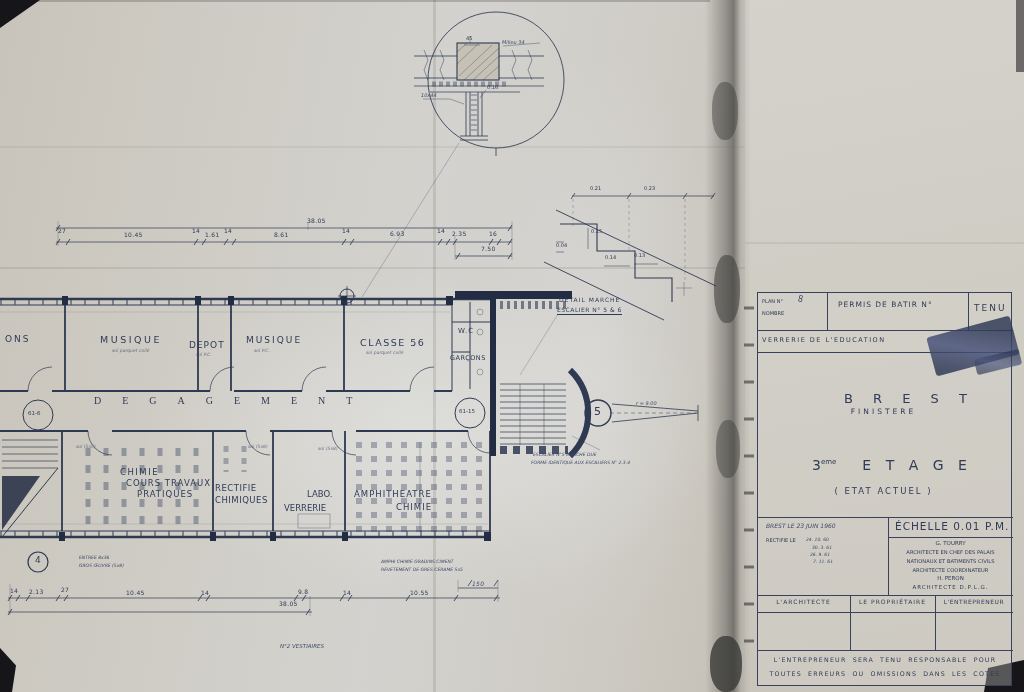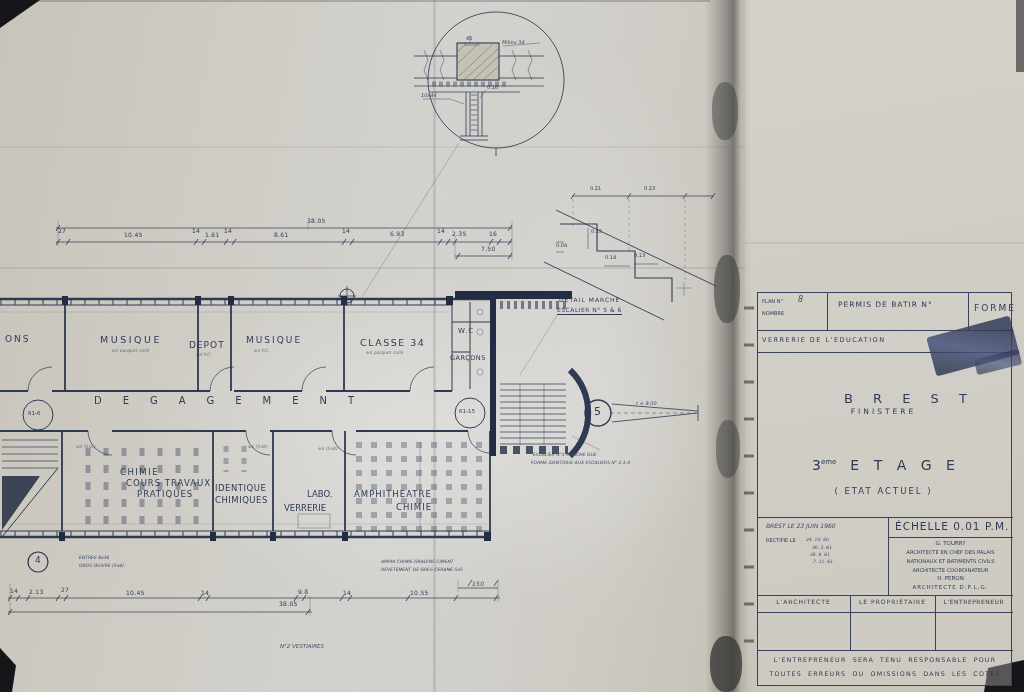--- a/index.html
+++ b/index.html
@@ -165,29 +165,29 @@
     </g>
   </svg>
 
   <div class="lbl" style="left:5px;top:335px;font-size:9px;letter-spacing:2px;">ONS</div>
   <div class="lbl" style="left:100px;top:335px;font-size:9.5px;letter-spacing:2.5px;">MUSIQUE</div>
   <div class="lbl hand tiny" style="left:112px;top:349px;">sol parquet collé</div>
   <div class="lbl" style="left:189px;top:341px;font-size:9px;letter-spacing:1px;">DEPOT</div>
   <div class="lbl hand tiny" style="left:196px;top:353px;">sol P.C.</div>
   <div class="lbl" style="left:246px;top:336px;font-size:9px;letter-spacing:2px;">MUSIQUE</div>
   <div class="lbl hand tiny" style="left:254px;top:349px;">sol P.C.</div>
-  <div class="lbl" style="left:360px;top:338px;font-size:9.5px;letter-spacing:1.5px;">CLASSE 34</div>
+  <div class="lbl" style="left:360px;top:338px;font-size:9.5px;letter-spacing:1.5px;">CLASSE 56</div>
   <div class="lbl hand tiny" style="left:366px;top:351px;">sol parquet collé</div>
   <div class="lbl" style="left:458px;top:328px;font-size:7px;letter-spacing:1px;text-align:right;">W.C</div>
   <div class="lbl" style="left:450px;top:355px;font-size:6.5px;letter-spacing:.5px;">GARÇONS</div>
-  <div class="lbl" style="left:94px;top:396px;font-size:10px;letter-spacing:21px;">DEGAGEMENT</div>
+  <div class="lbl" style="left:94px;top:396px;font-size:10px;letter-spacing:21px;font-family:Liberation Serif, serif;">DEGAGEMENT</div>
   <div class="lbl" style="left:120px;top:468px;font-size:8.5px;letter-spacing:1.5px;">CHIMIE</div>
   <div class="lbl" style="left:84px;top:479px;font-size:8.5px;letter-spacing:1px;padding-left:42px;">COURS TRAVAUX</div>
   <div class="lbl" style="left:137px;top:490px;font-size:8.5px;letter-spacing:1px;">PRATIQUES</div>
-  <div class="lbl" style="left:215px;top:484px;font-size:8.5px;letter-spacing:.5px;">IDENTIQUE</div>
+  <div class="lbl" style="left:215px;top:484px;font-size:8.5px;letter-spacing:.5px;">RECTIFIE</div>
   <div class="lbl" style="left:215px;top:496px;font-size:8.5px;letter-spacing:.5px;">CHIMIQUES</div>
   <div class="lbl" style="left:287px;top:490px;font-size:8.5px;padding-left:20px;">LABO.</div>
   <div class="lbl" style="left:284px;top:504px;font-size:8.5px;">VERRERIE</div>
   <div class="lbl" style="left:354px;top:490px;font-size:8.5px;letter-spacing:1px;">AMPHITHEATRE</div>
   <div class="lbl" style="left:396px;top:503px;font-size:8.5px;letter-spacing:1px;">CHIMIE</div>
   <div class="lbl hand tiny" style="left:76px;top:445px;">sol (5x5)</div>
   <div class="lbl hand tiny" style="left:248px;top:445px;">sol (5x8)</div>
   <div class="lbl hand tiny" style="left:318px;top:447px;">sol (5x8)</div>
 
   <div class="lbl" style="left:28px;top:411px;font-size:5.5px;">61-6</div>
@@ -254,28 +254,28 @@
   <div class="vl" style="left:827px;top:292px;width:1px;height:38px;"></div>
   <div class="vl" style="left:968px;top:292px;width:1px;height:38px;"></div>
   <div class="vl" style="left:888px;top:517px;width:1px;height:78px;"></div>
   <div class="vl" style="left:850px;top:595px;width:1px;height:55px;"></div>
   <div class="vl" style="left:935px;top:595px;width:1px;height:55px;"></div>
 
   <div class="lbl" style="left:762px;top:299px;font-size:5px;">PLAN N°</div>
   <div class="lbl hand" style="left:798px;top:296px;font-size:8px;">8</div>
   <div class="lbl" style="left:762px;top:311px;font-size:5px;">NOMBRE</div>
   <div class="lbl" style="left:838px;top:301px;font-size:7.5px;letter-spacing:1px;">PERMIS DE BATIR N°</div>
-  <div class="lbl" style="left:974px;top:304px;font-size:9px;letter-spacing:2px;">FORME</div>
+  <div class="lbl" style="left:974px;top:304px;font-size:9px;letter-spacing:2px;">TENU</div>
   <div class="lbl" style="left:762px;top:337px;font-size:6.5px;letter-spacing:1.5px;">VERRERIE   DE   L'EDUCATION</div>
   <div class="stamp" style="left:930px;top:326px;width:86px;height:40px;transform:rotate(-15deg);"></div>
   <div class="stamp" style="left:975px;top:354px;width:46px;height:16px;transform:rotate(-14deg);opacity:.65;"></div>
 
   <div class="lbl ctr" style="left:783px;top:392px;width:253px;font-size:13px;letter-spacing:8px;">B R E S T</div>
   <div class="lbl ctr" style="left:757px;top:408px;width:253px;font-size:7.5px;letter-spacing:3px;">FINISTERE</div>
-  <div class="lbl" style="left:812px;top:458px;font-size:14px;"><span>3</span><sup style="font-size:7px;">eme</sup><span style="letter-spacing:5px;margin-left:14px;">E T A G E</span></div>
+  <div class="lbl" style="left:812px;top:458px;font-size:14px;"><span>3</span><sup style="font-size:7px;">eme</sup><span style="letter-spacing:5px;margin-left:26px;">E T A G E</span></div>
   <div class="lbl ctr" style="left:757px;top:487px;width:253px;font-size:8.5px;letter-spacing:2px;">( ETAT ACTUEL )</div>
 
   <div class="lbl hand" style="left:766px;top:523px;font-size:6px;">BREST LE 23 JUIN 1960</div>
   <div class="lbl" style="left:766px;top:538px;font-size:5px;">RECTIFIE LE</div>
   <div class="lbl hand" style="left:806px;top:538px;font-size:4.5px;">24. 10. 60</div>
   <div class="lbl hand" style="left:812px;top:546px;font-size:4.5px;">30. 3. 61</div>
   <div class="lbl hand" style="left:810px;top:553px;font-size:4.5px;">26. 9. 61</div>
   <div class="lbl hand" style="left:813px;top:560px;font-size:4.5px;">7. 11. 61</div>
 
   <div class="lbl" style="left:895px;top:521px;font-size:10.5px;letter-spacing:1px;">ÉCHELLE 0.01 P.M.</div>

